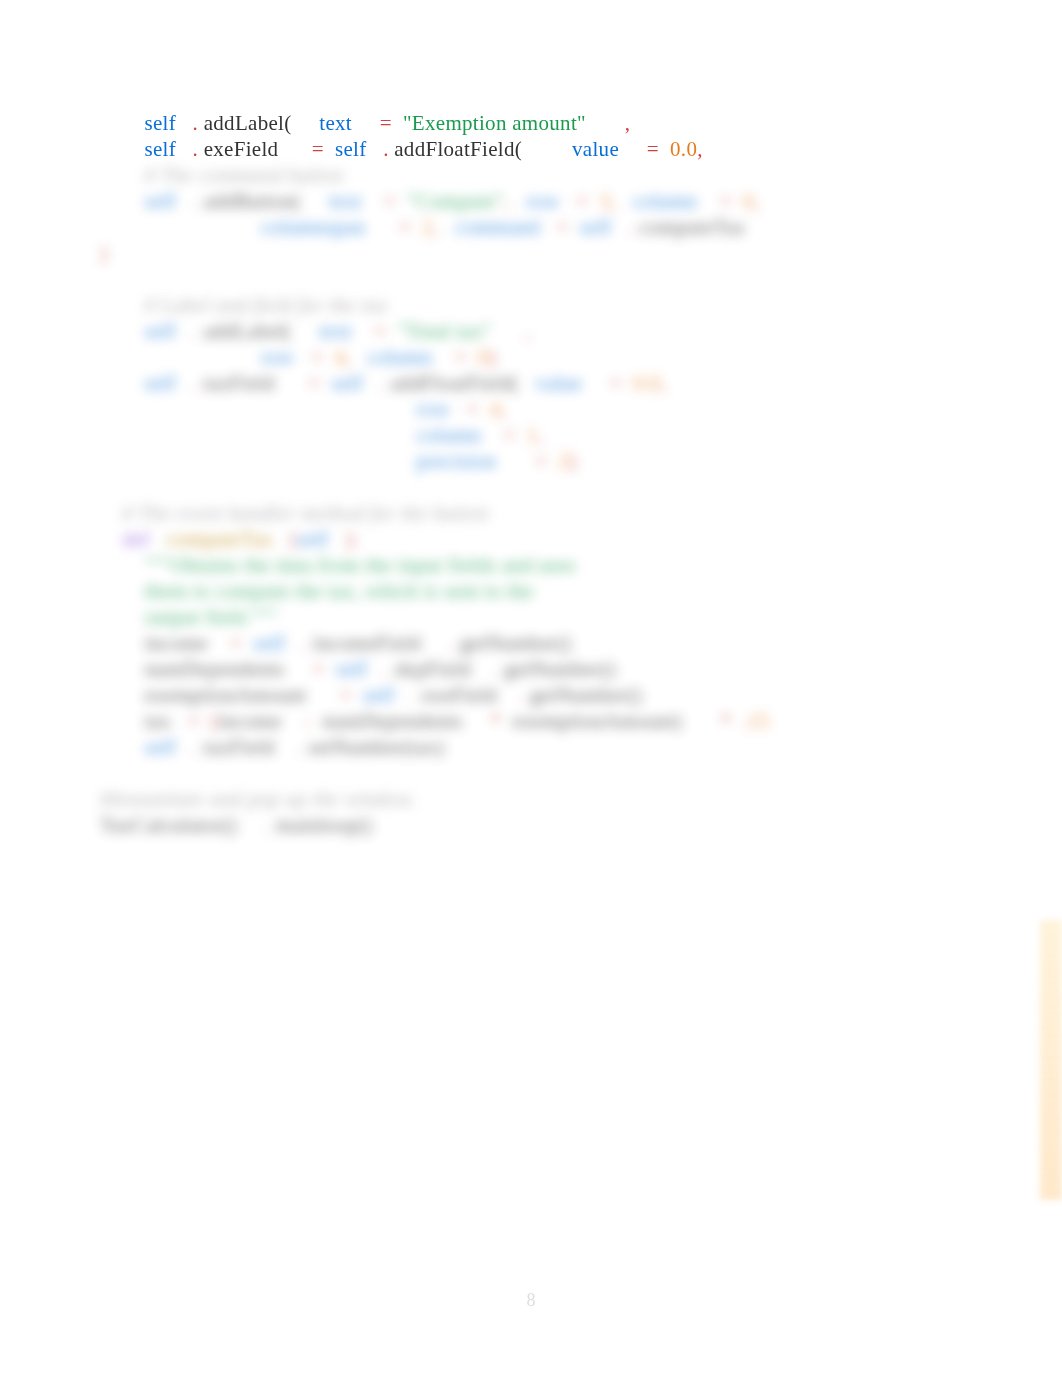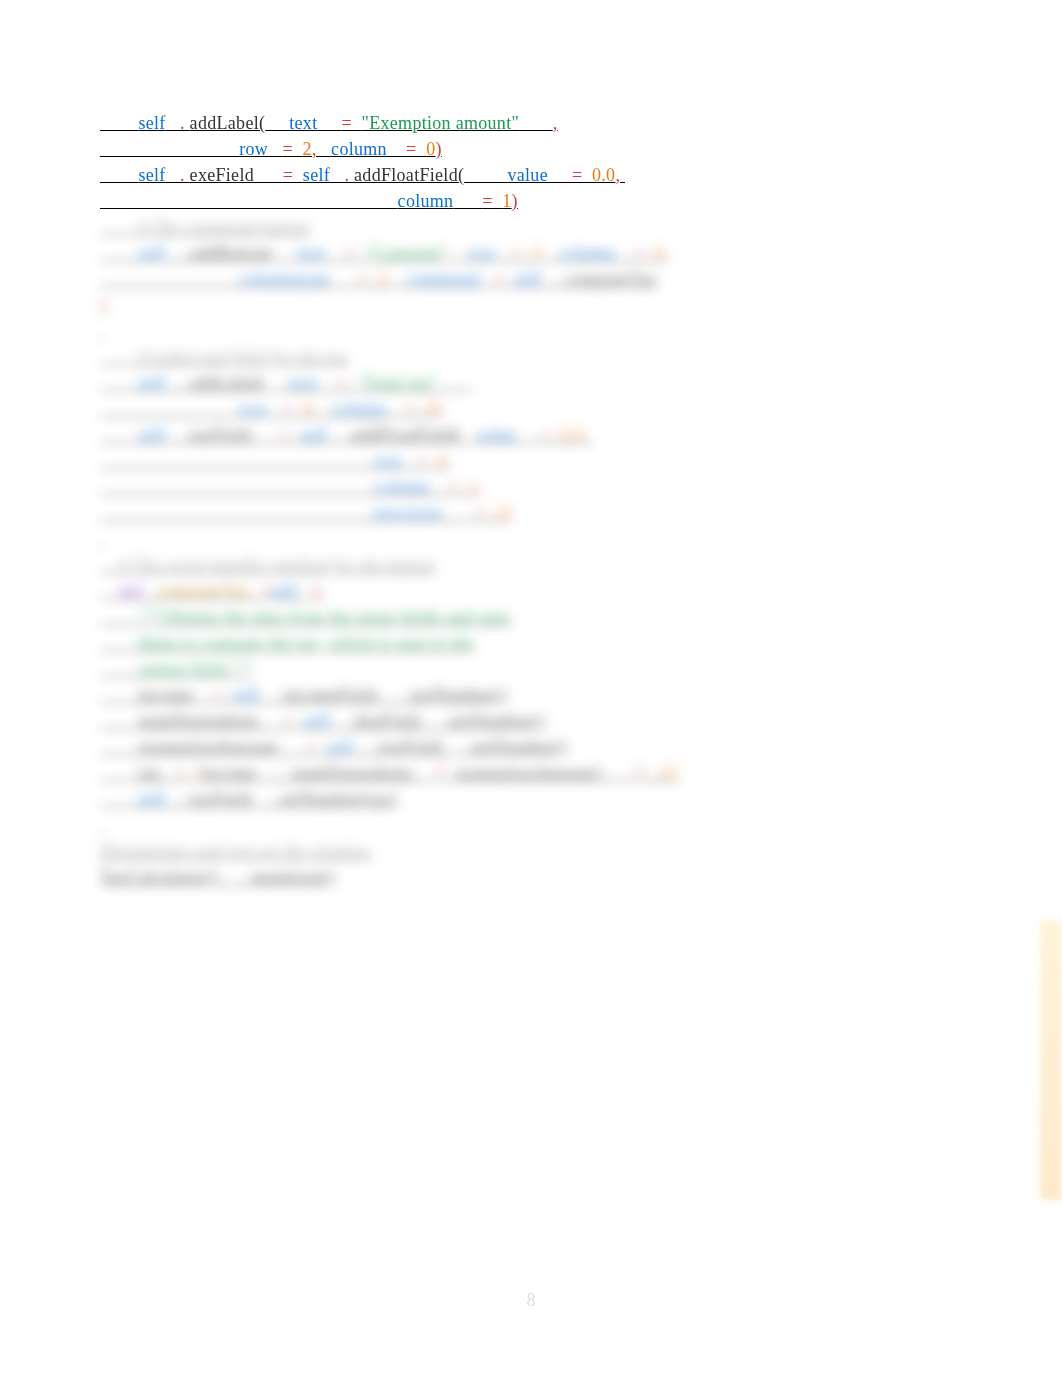--- a/index.html
+++ b/index.html
@@ -8,25 +8,24 @@
       background: #ffffff;
       width: 1062px;
       height: 1376px;
       position: relative;
     }
     .page {
       padding: 110px 100px 60px 100px;
       position: relative;
     }
     .code-line {
-      font-size: 18px;
+      font-size: 21px;
       line-height: 26px;
       white-space: pre;
       letter-spacing: 0.3px;
-      text-decoration: underline;
     }
     .blur-area {
       filter: blur(6px);
       opacity: 0.75;
     }
     .kw { color: #0a6ed6; }        
     .str { color: #1a9b4e; }       
     .num { color: #e87a1a; }       
     .op { color: #d04040; }        
     .fn { color: #b98000; }        
@@ -51,23 +50,21 @@
       background: linear-gradient(to bottom, rgba(255,235,195,0.6), rgba(255,225,185,0.75));
       filter: blur(3px);
     }
   </style>
 </head>
 <body>
 
 <div class="page">
   <div id="clear-block">
       <div class="code-line">        <span class="kw">self</span><span class="op">   . </span><span class="plain">addLabel(</span><span class="plain">     </span><span class="kw">text</span><span class="plain">     </span><span class="op">=  </span><span class="str">"Exemption amount"</span><span class="plain">       </span><span class="op">,</span></div>
-      <div class="code-line">                             <span class="kw">row</span><span class="plain">   </span><span class="op">=  </span><span class="num">2</span><span class="op">,   </span><span class="kw">column</span><span class="plain">    </span><span class="op">=  </span><span class="num">0</span><span class="op">)</span></div>
       <div class="code-line">        <span class="kw">self</span><span class="op">   . </span><span class="plain">exeField      </span><span class="op">=  </span><span class="kw">self</span><span class="op">   . </span><span class="plain">addFloatField(</span><span class="plain">         </span><span class="kw">value</span><span class="plain">     </span><span class="op">=  </span><span class="num">0.0</span><span class="op">, </span></div>
-      <div class="code-line">                                                              <span class="kw">column</span><span class="plain">      </span><span class="op">=  </span><span class="num">1</span><span class="op">)</span></div>
     </div>
   <div id="blur-block" class="blur-area">
       <div class="code-line">        <span class="com"># The command button</span></div>
       <div class="code-line">        <span class="kw">self</span><span class="op">   . </span><span class="plain">addButton(     </span><span class="kw">text</span><span class="plain">    </span><span class="op">=  </span><span class="str">"Compute"</span><span class="op">,   </span><span class="kw">row</span><span class="plain">   </span><span class="op">=  </span><span class="num">3</span><span class="op">,   </span><span class="kw">column</span><span class="plain">    </span><span class="op">=  </span><span class="num">0</span><span class="op">,</span></div>
       <div class="code-line">                             <span class="kw">columnspan</span><span class="plain">      </span><span class="op">=  </span><span class="num">2</span><span class="op">,   </span><span class="kw">command</span><span class="plain">   </span><span class="op">=  </span><span class="kw">self</span><span class="op">   . </span><span class="plain">computeTax</span></div>
       <div class="code-line"><span class="op">)</span></div>
       <div class="code-line"><span class="plain"> </span></div>
       <div class="code-line">        <span class="com"># Label and field for the tax</span></div>
       <div class="code-line">        <span class="kw">self</span><span class="op">   . </span><span class="plain">addLabel(     </span><span class="kw">text</span><span class="plain">    </span><span class="op">=  </span><span class="str">"Total tax"</span><span class="plain">      </span><span class="op">,</span></div>
       <div class="code-line">                             <span class="kw">row</span><span class="plain">   </span><span class="op">=  </span><span class="num">4</span><span class="op">,   </span><span class="kw">column</span><span class="plain">    </span><span class="op">=  </span><span class="num">0</span><span class="op">)</span></div>

